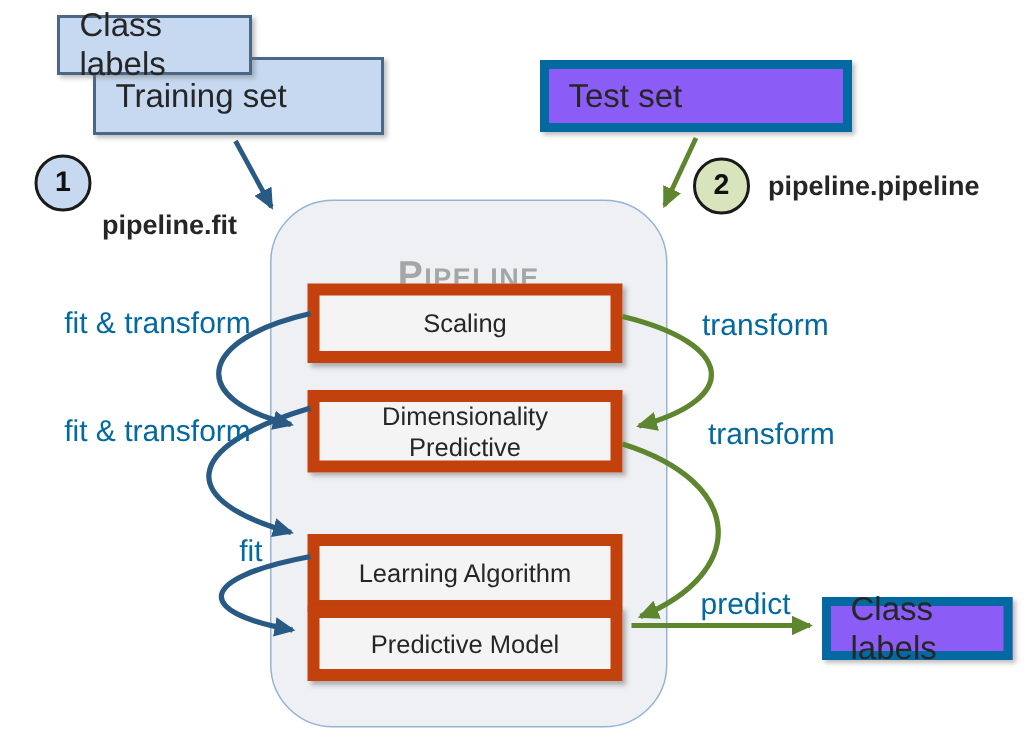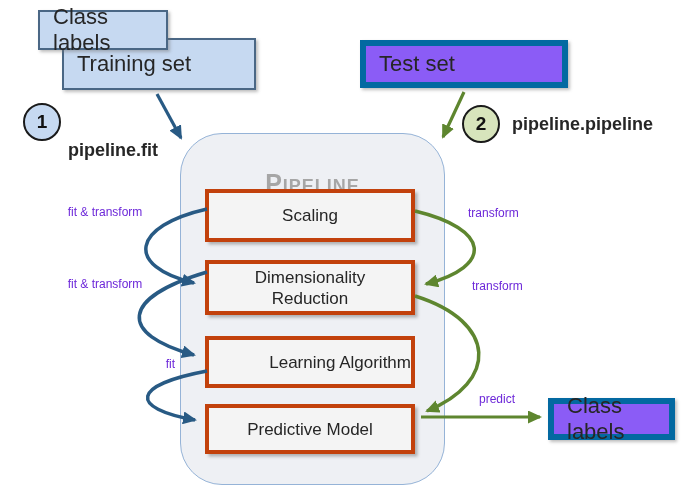--- a/index.html
+++ b/index.html
@@ -74,38 +74,38 @@
     color: #a6a6a6;
     z-index: 2;
     margin-top: 28px;
   }
 
   
   .stage {
     position: absolute;
     left: 205px; width: 210px;
     background: #f4f4f4;
-    border: 4px solid #c2410c;
+    border: 8px solid #c2410c;
     display: flex; align-items: center; justify-content: center;
     text-align: center;
     font-size: 17px; color: #262626;
     line-height: 21px;
     box-shadow: 2.5px 2.5px 3px rgba(110,110,110,0.5);
     z-index: 2;
   }
   .stage span { display: inline-block; max-width: 180px; }
   .stage-scaling   { top: 189px; height: 53px; }
   .stage-dimred    { top: 260px; height: 55px; }
-  .stage-learnalgo { top: 336px; height: 52px; box-shadow: none; justify-content: flex-end; }
+  .stage-learnalgo { top: 356px; height: 52px; box-shadow: none; }
   .stage-predmodel { top: 404px; height: 50px; text-align: center; }
 
   
   .ann {
     position: absolute;
-    font-size: 12px; color: #6d28d9;
+    font-size: 20px; color: #0369a1;
     z-index: 6; white-space: nowrap;
   }
   .ann-fit-transform-1 { left: 40px;  top: 205px; width: 130px; text-align: center; }
   .ann-fit-transform-2 { left: 40px;  top: 277px; width: 130px; text-align: center; }
   .ann-fit             { left: 105px; top: 357px; width: 70px;  text-align: right; }
   .ann-transform-1     { left: 468px; top: 206px; }
   .ann-transform-2     { left: 472px; top: 279px; }
   .ann-predict         { left: 464px; top: 392px; width: 66px; text-align: center; }
 
   
@@ -122,21 +122,21 @@
 
 <div class="canvas">
 
   <div class="pipeline"></div>
   <div class="pipeline-title">Pipeline</div>
 
   <div class="stage stage-scaling">
     <span>Scaling</span>
   </div>
   <div class="stage stage-dimred">
-    <span>Dimensionality Reduction</span>
+    <span>Dimensionality Predictive</span>
   </div>
   <div class="stage stage-learnalgo">
     <span>Learning Algorithm</span>
   </div>
   <div class="stage stage-predmodel">
     <span>Predictive Model</span>
   </div>
 
   <svg class="arrows" viewBox="0 0 689 498" xmlns="http://www.w3.org/2000/svg">
     <defs>

